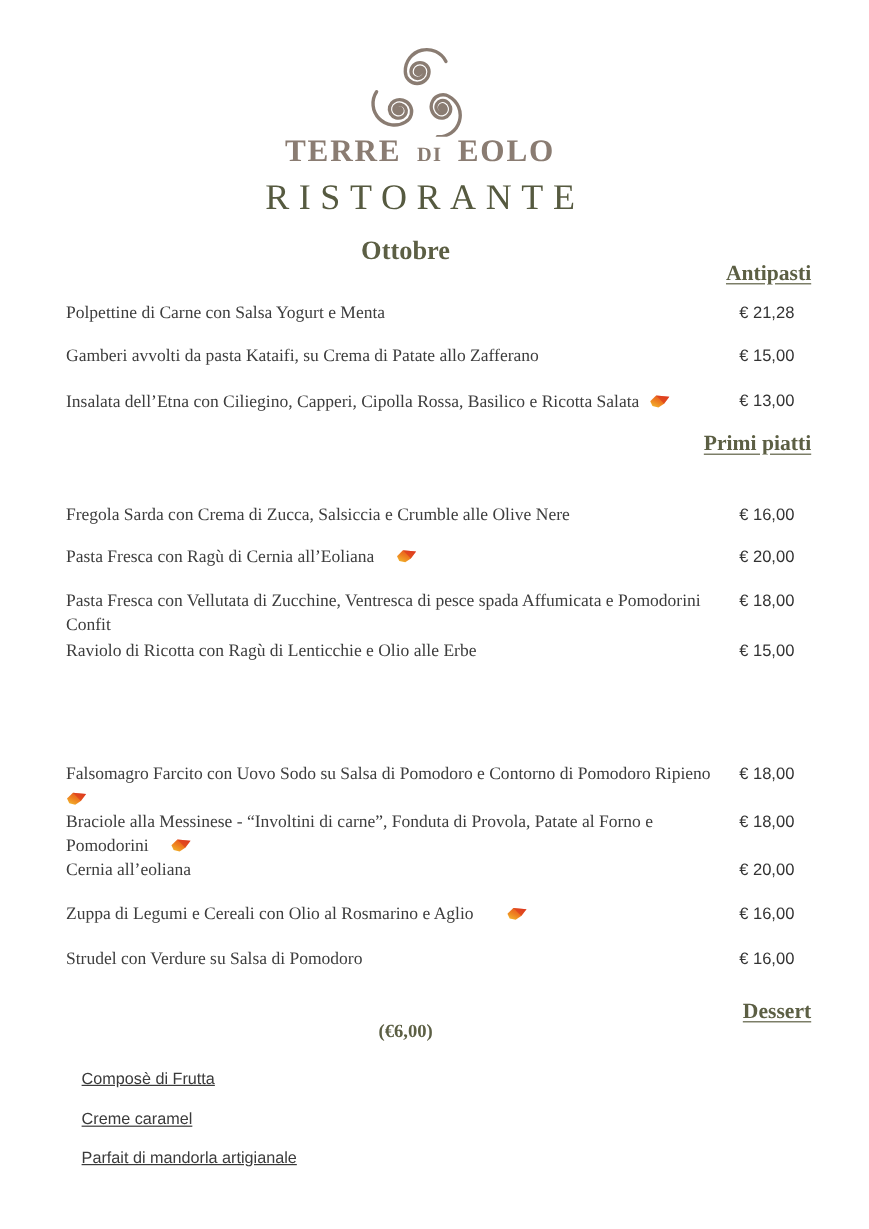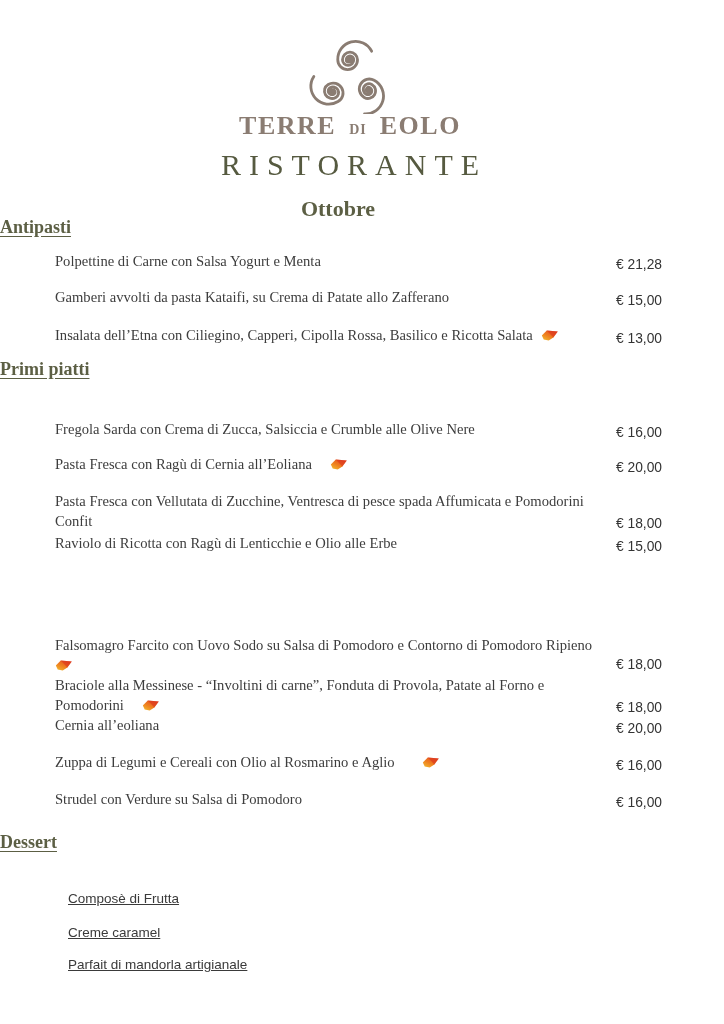--- a/index.html
+++ b/index.html
@@ -11,44 +11,44 @@
     background:#ffffff;
     overflow:hidden;
     font-family:"Liberation Serif", serif;
   }
   .logo-wrap{position:absolute;top:38px;left:290px;width:120px;height:76px;}
   .brand-title{
     position:absolute;top:111px;left:0;width:700px;text-align:center;
     font-size:26px;font-weight:600;color:#8a7c72;
     letter-spacing:1.5px;word-spacing:5px;
   }
-  .brand-title .small-di{font-size:14px;letter-spacing:1px;margin-top:40px;}
+  .brand-title .small-di{font-size:17px;letter-spacing:1px;margin-top:40px;}
   .brand-subtitle{
     position:absolute;top:148px;left:0;width:700px;text-align:center;
     font-size:30px;font-weight:normal;color:#565a40;
     letter-spacing:8px;text-indent:8px;
   }
   .month{
     position:absolute;top:196px;left:0;width:676px;text-align:center;
     font-size:22px;font-weight:bold;color:#5c5f44;
   }
   
   .section-h{
-    position:absolute;left:0;width:676px;text-align:left;
+    position:absolute;left:0;width:676px;text-align:right;
     font-size:18px;font-weight:bold;color:#5c5f44;
   }
   .section-h .u{text-decoration:underline;text-underline-offset:3px;}
   .section-sub{
     position:absolute;left:0;width:676px;text-align:center;
     font-size:15.5px;font-weight:bold;color:#5c5f44;
   }
   
   .row{
     position:absolute;left:55px;right:62px;
-    display:flex;align-items:flex-end;
+    display:flex;align-items:flex-start;
   }
   .iname{
     width:552px;
     font-size:14.6px;line-height:19.5px;color:#3d3d3d;
   }
   .iprice{
     margin-left:auto;white-space:nowrap;
     font-family:"Liberation Sans", sans-serif;
     font-size:13.8px;color:#333333;padding-top:1px;
   }
@@ -206,18 +206,19 @@
   </div>
 
   <div class="row" style="top:790px">
     <span class="iname">Strudel con Verdure su Salsa di Pomodoro</span>
     <span class="iprice">€ 16,00</span>
   </div>
 
   <div class="section-h" style="top:832px">
     <span class="u">Dessert</span>
   </div>
+  <div class="section-sub" style="top:851px">(€6,00)</div>
 
   <div class="drow" style="top:891px">Composè di Frutta</div>
   <div class="drow" style="top:925px">Creme caramel</div>
   <div class="drow" style="top:957px">Parfait di mandorla artigianale</div>
 
 </div>
 
 </body></html>

